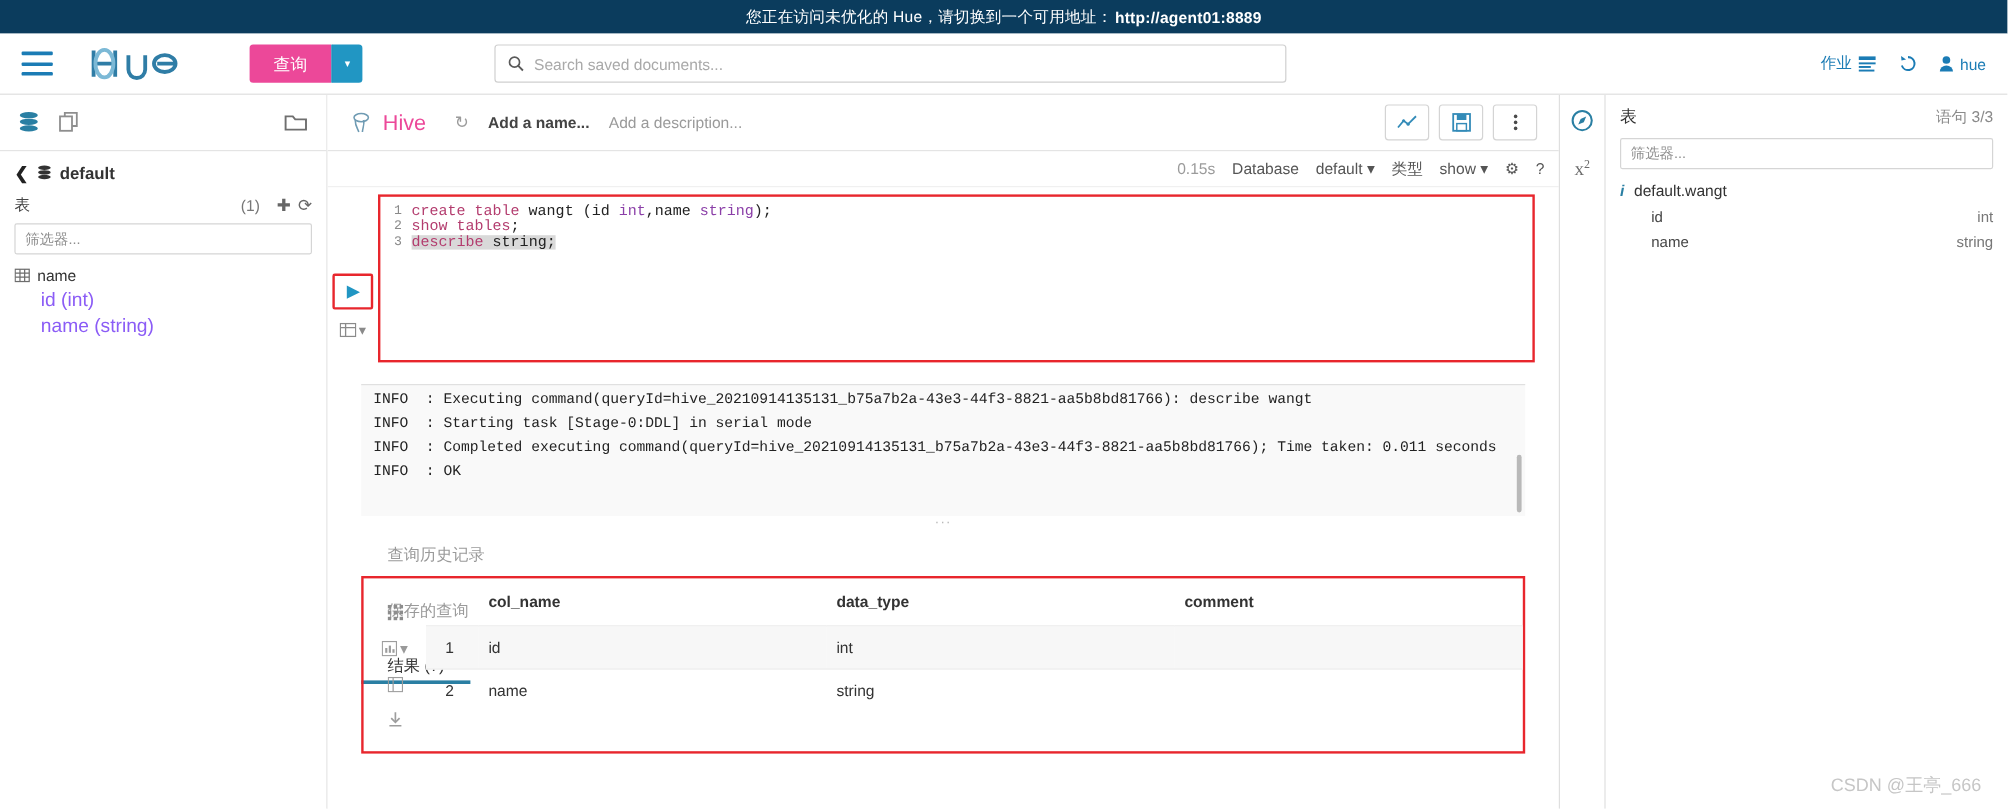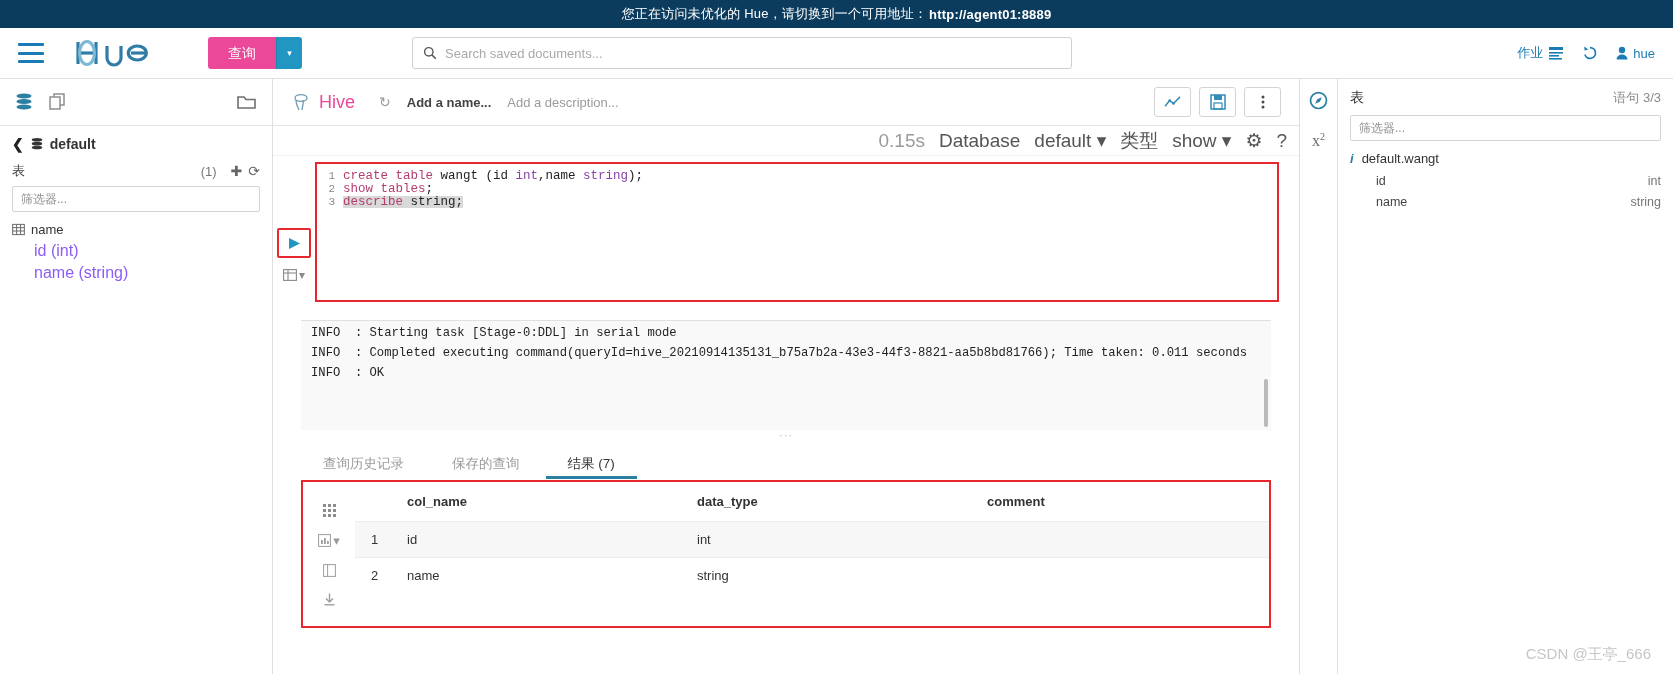--- a/index.html
+++ b/index.html
@@ -91,21 +91,21 @@
   .add-name { font-weight:bold; color:#444; font-size:13px; cursor:text;}
   .add-desc { color:#9a9a9a; font-size:13px; cursor:text;}
   .head-right { margin-left:auto; display:flex; align-items:center; gap:8px;}
   .sq-btn {
     width:37px;height:30px;border:1px solid #d4d4d4;border-radius:3px;background:#fff;
     display:flex;align-items:center;justify-content:center;color:#338bb8;cursor:pointer;font-size:15px;
   }
 
   #editor-settings {
     height:30px; display:flex; align-items:center; justify-content:flex-end;
-    padding: 0 12px; gap:14px; font-size:19px; color:#555; border-bottom: 1px solid #f0f0f0;
+    padding: 0 12px; gap:14px; font-size:13px; color:#555; border-bottom: 1px solid #f0f0f0;
   }
   #editor-settings .t { color:#9b9b9b; }
   #editor-settings .lbl { color:#555; }
   #editor-settings .val { color:#555; }
   #editor-settings .gear, #editor-settings .help { color:#555; cursor:pointer; }
 
   #editor-area { display:flex; padding: 6px 0 0 0; }
   #gutter-tools { width:42px; display:flex; flex-direction:column; align-items:center; padding-top:66px; gap:10px;}
   .run-btn {
     width:34px;height:30px;border:2px solid #e8262d;border-radius:2px;background:#fff;
@@ -139,21 +139,21 @@
     padding: 2px 10px 0 10px;
   }
   .log-line { line-height: 20px; white-space:pre; }
   .log-line.cut { margin-top:-10px; color:#3a3a3a; }
   #log-scroll {
     position:absolute; right:3px; top:58px; width:4px; height:48px; background:#b9b9b9; border-radius:2px;
   }
   #log-grip { text-align:center; color:#b5b5b5; font-size:11px; letter-spacing:1px; height:14px; line-height:10px;}
 
   
-  #res-tabs { display:flex; align-items:center; gap:4px; margin: 4px 28px 0 28px; height: 32px; }
+  #res-tabs { display:flex; align-items:flex-start; gap:16px; margin: 4px 28px 0 28px; height: 32px; flex-direction: column; }
   .res-tab { padding: 0 22px; height:30px; line-height:30px; font-size:13.5px; color:#9a9a9a; cursor:pointer; }
   .res-tab.active { color:#333; border-bottom: 3px solid #2a7fa3; }
 
   #res-wrap { margin: 0 28px 0 28px; display:flex; border:2px solid #e8262d; height: 148px; }
   #res-tools { width:52px; padding-top:22px; display:flex; flex-direction:column; align-items:center; gap:16px;}
   .rtool { color:#9a9a9a; font-size:13px; cursor:pointer; display:flex; align-items:center; gap:2px;}
   #res-table-wrap { flex:1; overflow:hidden; }
   table.res { width:100%; border-collapse:collapse; font-size:13px; }
   table.res th { text-align:left; font-weight:bold; color:#333; padding: 12px 8px; font-size:13px;}
   table.res td { padding: 10px 8px; color:#333; border-top:1px solid #ededed;}
@@ -388,20 +388,21 @@
           </div>
           <div class="code-line">
             <span class="ln">3</span>
             <span class="sel"><span class="tok-kw">describe</span><span class="tok-plain"> string;</span></span>
           </div>
         </div>
       </div>
     </div>
 
     <div id="log-panel">
+      <div class="log-line">INFO  : Executing command(queryId=hive_20210914135131_b75a7b2a-43e3-44f3-8821-aa5b8bd81766): describe wangt</div>
       <div class="log-line">INFO  : Starting task [Stage-0:DDL] in serial mode</div>
       <div class="log-line">INFO  : Completed executing command(queryId=hive_20210914135131_b75a7b2a-43e3-44f3-8821-aa5b8bd81766); Time taken: 0.011 seconds</div>
       <div class="log-line">INFO  : OK</div>
       <div id="log-scroll"></div>
     </div>
     <div id="log-grip">···</div>
 
     <div id="res-tabs">
       <div class="res-tab">查询历史记录</div>
       <div class="res-tab">保存的查询</div>

